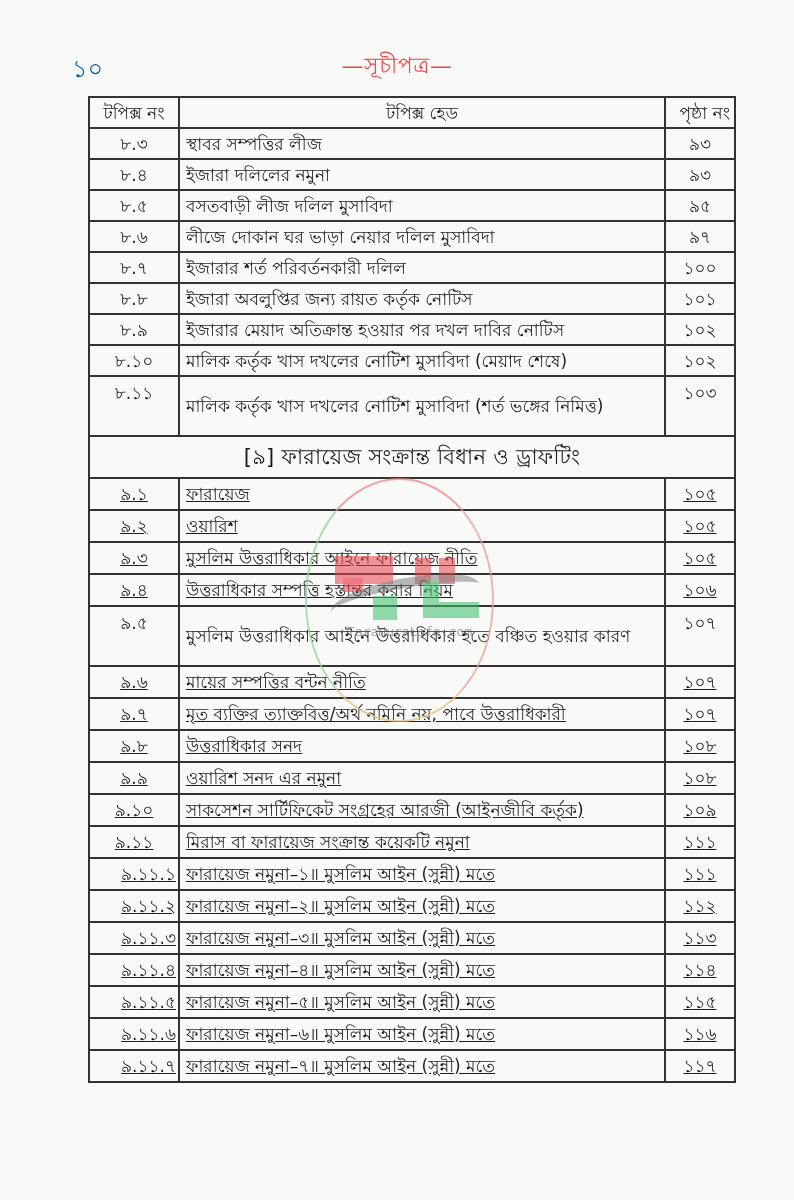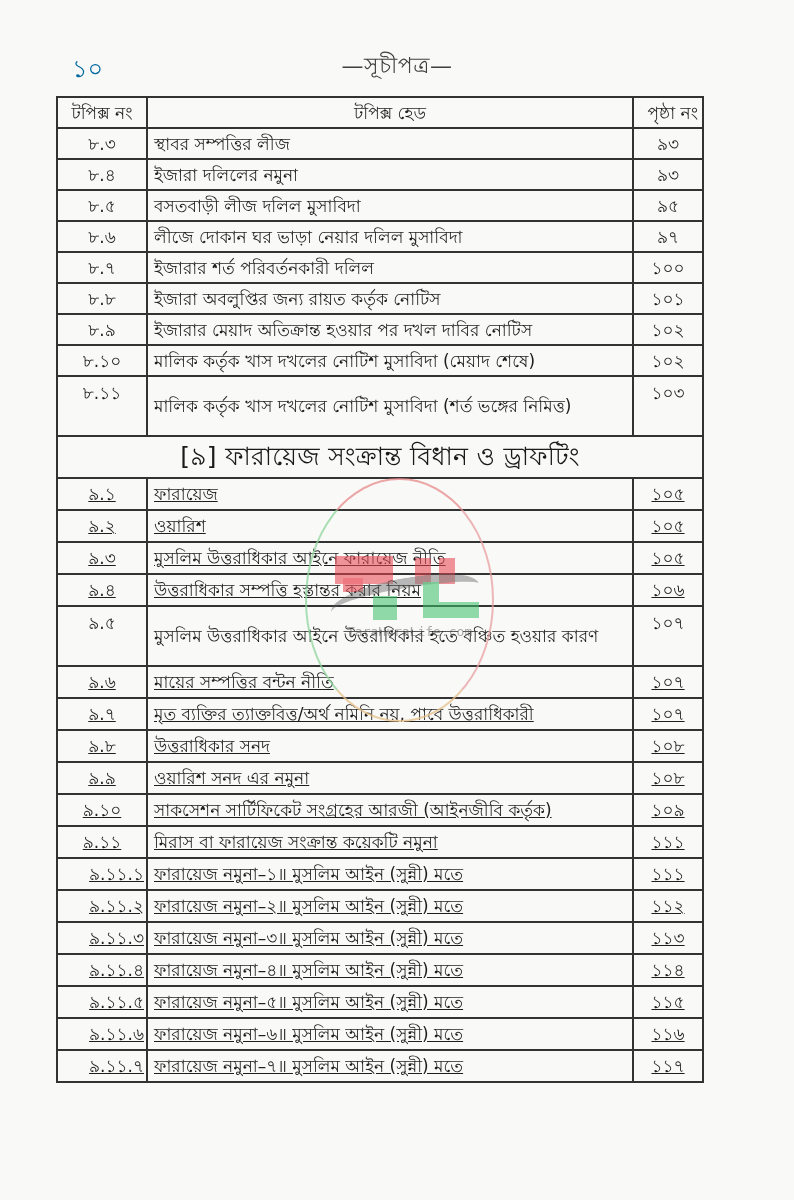--- a/index.html
+++ b/index.html
@@ -22,26 +22,26 @@
     font-size: 24px;
     color: #0369a1;
   }
   .page-title {
     position: absolute;
     left: 0;
     width: 794px;
     top: 48px;
     text-align: center;
     font-size: 22px;
-    color: #404040;
+    color: #ef4444;
     letter-spacing: 0.5px;
   }
   table.toc {
     position: absolute;
-    left: 56px;
+    left: 88px;
     top: 96px;
     width: 646px;
     border-collapse: collapse;
     table-layout: fixed;
     font-size: 17px;
     padding-left: 28px;
   }
   table.toc td, table.toc th {
     border: 2px solid #333;
     padding: 0 6px;
@@ -63,21 +63,21 @@
   .c2 { text-align: left; }
   .c3 { text-align: center; }
   tr.r td { height: 29px; }
   tr.r.tall td { height: 56px; }
   tr.r.tall td.c1, tr.r.tall td.c3 { vertical-align: top; padding-top: 2px; margin-top: 20px; }
   tr.r.tall td.c2 { text-align: justify; line-height: 27px; }
   tr.r9 td { height: 30px; text-decoration: underline; }
   tr.section td {
     height: 40px;
     text-align: center;
-    font-size: 25px;
+    font-size: 21px;
     letter-spacing: 0.3px;
     color: #1a1a1a;
   }
   
   .watermark {
     position: absolute;
     left: 305px;
     top: 478px;
     width: 185px;
     height: 240px;

